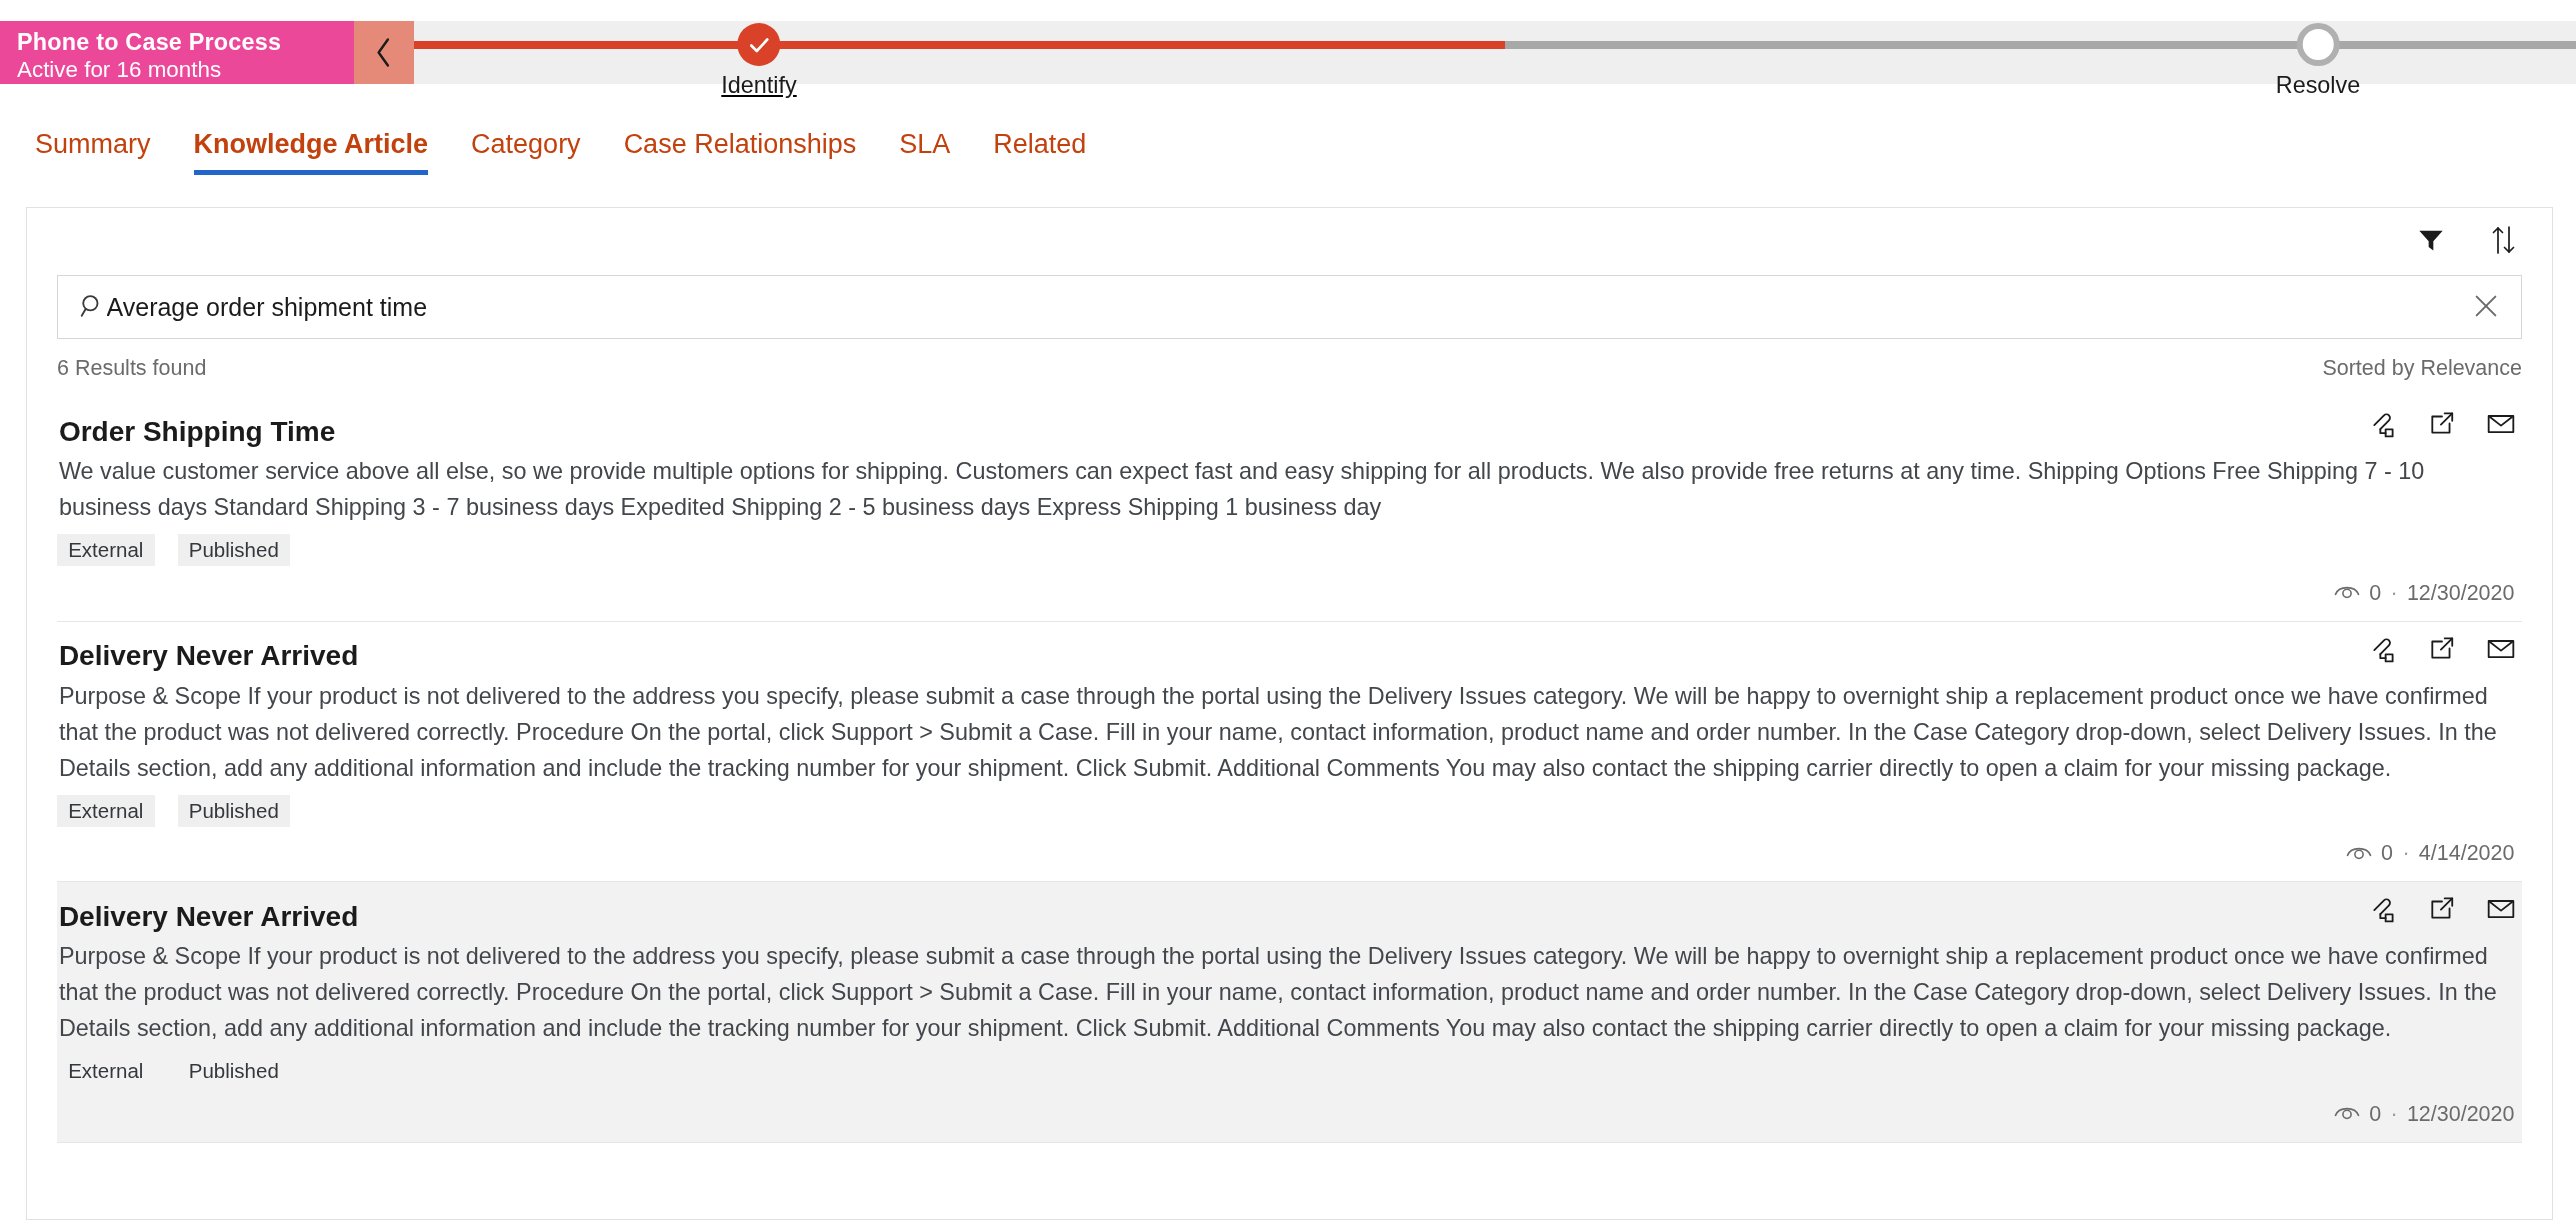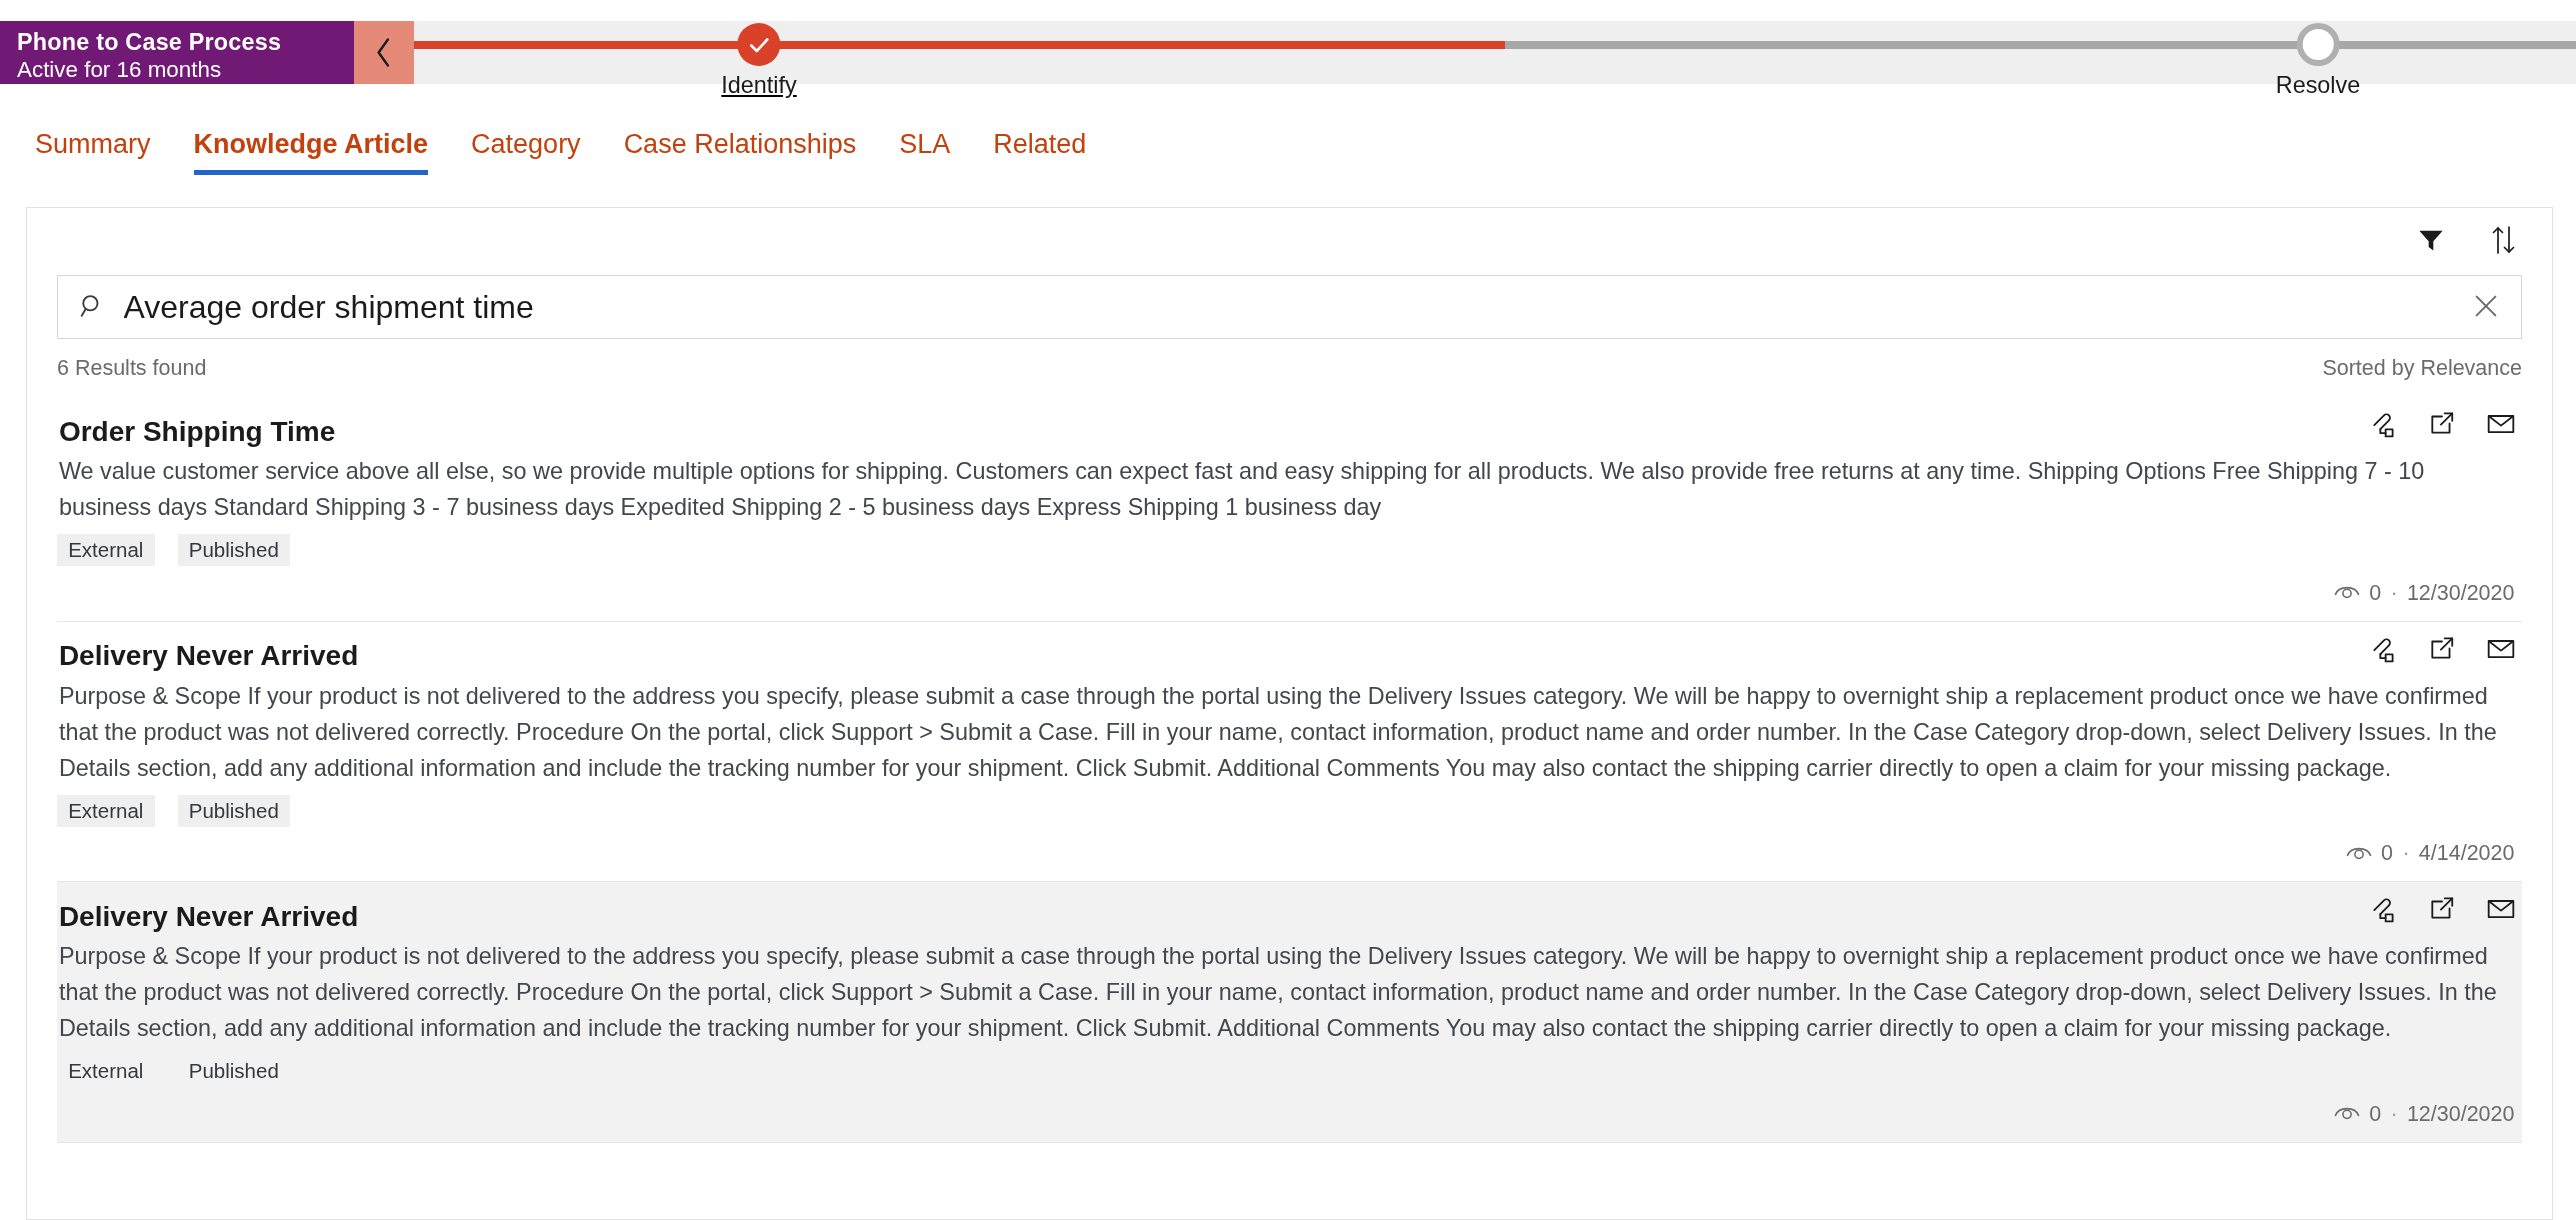--- a/index.html
+++ b/index.html
@@ -14,21 +14,21 @@
   
   .process-bar {
     position: relative;
     height: 103px;
     background: #ffffff;
   }
   .bpf-header {
     position: absolute;
     left: 0; top: 20.5px;
     width: 414px; height: 63px;
-    background: #701a75;
+    background: #ec4899;
     color: #ffffff;
     padding: 7.5px 17px 0 17px;
   }
   .bpf-title {
     font-size: 23.4px;
     font-weight: bold;
     line-height: 28px;
     letter-spacing: 0.2px;
     white-space: nowrap;
   }
@@ -149,23 +149,22 @@
     margin: 0 30px;
     height: 64px;
     border: 0.9px solid #d6d6d6;
     display: flex;
     align-items: center;
     padding: 0 17px 0 20.5px;
     background: #ffffff;
   }
   .search-input-text {
     flex: 1;
-    font-size: 32px;
+    font-size: 25px;
     color: #1b1b1b;
-    margin-left: 17px;
     outline: none;
     border: none;
     background: transparent;
     font-family: "Liberation Sans", sans-serif;
   }
   .clear-btn { cursor: pointer; padding: 3.7px; }
 
   .meta-row {
     margin: 0 30px;
     height: 58px;

